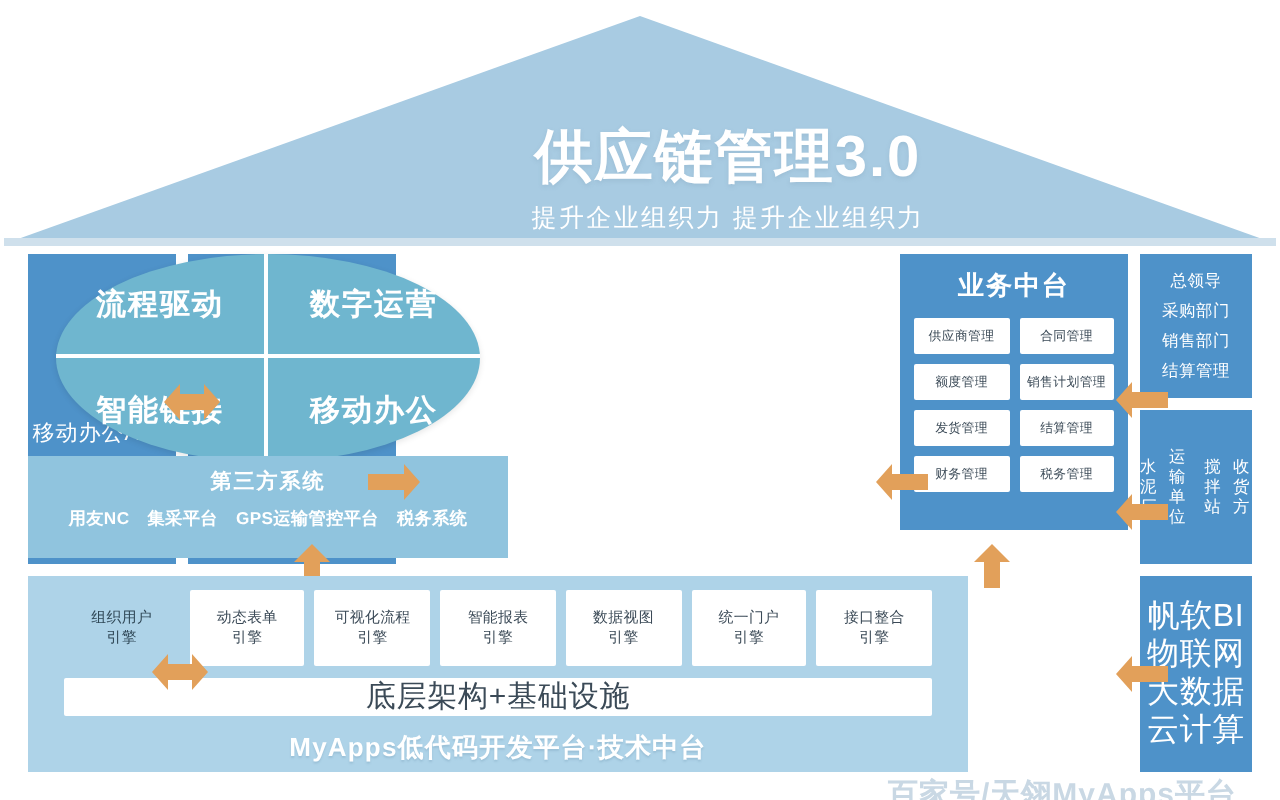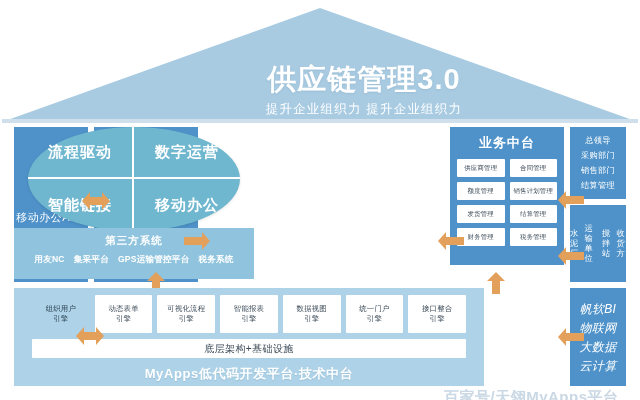--- a/index.html
+++ b/index.html
@@ -99,30 +99,30 @@
   .engines{display:flex;align-items:stretch;gap:5px;height:38px;}
   .eng{
     flex:1;background:#ffffff;border-radius:1px;
     display:flex;align-items:center;justify-content:center;text-align:center;
     color:#3b4a57;font-size:7.4px;line-height:10px;letter-spacing:.2px;
   }
   .eng.first{background:transparent;color:#2f4756;font-weight:normal;}
   .infra{
     margin-top:6px;height:19px;background:#ffffff;border-radius:1px;
     display:flex;align-items:center;justify-content:center;
-    color:#3b4a57;font-size:10px;letter-spacing:.4px;
+    color:#3b4a57;font-size:15px;letter-spacing:.4px;
   }
   .myapps{
     margin-top:7px;text-align:center;color:#ffffff;font-size:13px;font-weight:bold;
     letter-spacing:.6px;text-shadow:0 1px 1px rgba(110,150,175,.3);
   }
 
   .tech{left:556px;top:0;width:56px;height:98px;
     display:flex;flex-direction:column;align-items:center;justify-content:center;gap:7px;}
-  .tech .lbl{color:#fff;font-size:12px;line-height:12px;letter-spacing:.3px;font-style:italic;}
+  .tech .lbl{color:#fff;font-size:16px;line-height:12px;letter-spacing:.3px;}
 
   
   .arrow{position:absolute;}
   .arrow svg{display:block;}
 
   
   .watermark{
     position:absolute;left:444px;top:374px;width:196px;
     color:#c9d8e4;font-size:15px;font-weight:bold;letter-spacing:.5px;
     white-space:nowrap;pointer-events:none;margin-top:14px;

